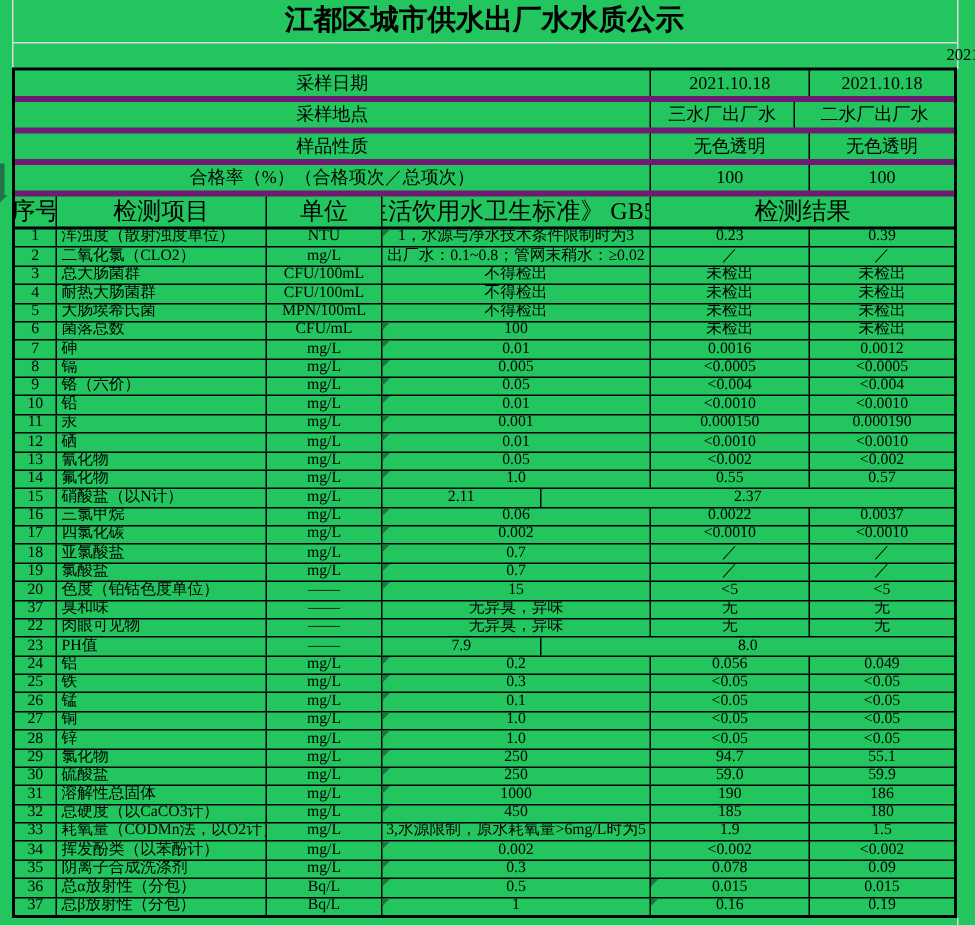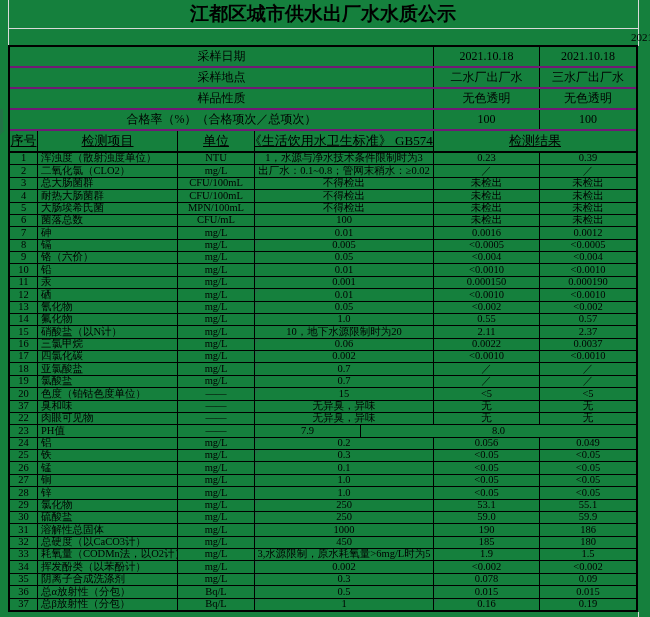--- a/index.html
+++ b/index.html
@@ -1,17 +1,17 @@
 <!DOCTYPE html>
 <html><head>
 <meta charset="utf-8">
 <style>
   html,body{margin:0;padding:0;background:#fff;}
   .sheet{
-    position:relative;width:650px;height:617px;background:#15803d;overflow:hidden;
+    position:relative;width:650px;height:617px;background:#22c55e;overflow:hidden;
     font-family:"Liberation Serif","DejaVu Serif",serif;color:#000;
   }
   
   .gridline-v-left{position:absolute;left:8px;top:0;width:1px;height:46px;background:#d9d9d9;}
   .gridline-v-right{position:absolute;left:638px;top:0;width:1px;height:46px;background:#d9d9d9;}
   .gridline-v-right2{position:absolute;left:638px;top:612px;width:1px;height:5px;background:#d9d9d9;}
   .title{
     position:absolute;left:8px;top:0;width:630px;height:28px;line-height:28px;
     text-align:center;font-family:"Liberation Sans","DejaVu Sans",sans-serif;
     font-weight:bold;font-size:19px;border-bottom:1px solid #d9d9d9;
@@ -26,26 +26,26 @@
     display:flex;flex-direction:column;
   }
   .row{display:flex;box-sizing:border-box;min-height:0;}
   .cell{
     box-sizing:border-box;border-right:1px solid #000;
     display:flex;align-items:center;justify-content:center;
     overflow:hidden;white-space:nowrap;position:relative;
   }
   .cell:last-child{border-right:none;}
   
-  .info-row{flex:0 0 21px;border-bottom:2px solid #701a75;font-size:12px;}
+  .info-row{flex:0 0 21px;border-bottom:4px solid #701a75;font-size:12px;}
   .w-label{width:424px;}
   .w-r1{width:106px;}
   .w-r2{flex:1;}
   
-  .head-row{flex:0 0 22px;border-bottom:2px solid #000;font-size:13px;text-decoration:underline;}
+  .head-row{flex:0 0 22px;border-bottom:2px solid #000;font-size:16px;}
   .w-no{width:28px;}
   .w-item{width:140px;}
   .w-unit{width:77px;}
   .w-std{width:179px;}
   .w-res{flex:1;}
   
   .tbody{flex:1;display:flex;flex-direction:column;}
   .trow{flex:1;display:flex;border-bottom:1px solid #000;box-sizing:border-box;font-size:10.5px;}
   .trow:last-child{border-bottom:none;}
   .trow .cell{line-height:1;}
@@ -71,22 +71,22 @@
 
   <div class="block">
 
     <div class="row info-row">
       <div class="cell w-label">采样日期</div>
       <div class="cell w-r1">2021.10.18</div>
       <div class="cell w-r2">2021.10.18</div>
     </div>
     <div class="row info-row">
       <div class="cell w-label">采样地点</div>
+      <div class="cell w-r2">三水厂出厂水</div>
       <div class="cell w-r1">二水厂出厂水</div>
-      <div class="cell w-r2">三水厂出厂水</div>
     </div>
     <div class="row info-row">
       <div class="cell w-label">样品性质</div>
       <div class="cell w-r1">无色透明</div>
       <div class="cell w-r2">无色透明</div>
     </div>
     <div class="row info-row">
       <div class="cell w-label">合格率（%）（合格项次／总项次）</div>
       <div class="cell w-r1">100</div>
       <div class="cell w-r2">100</div>
@@ -224,21 +224,20 @@
     <div class="cell w-unit c-unit">mg/L</div>
     <div class="cell w-std c-std flag">1.0</div>
     <div class="cell w-r1 c-r1">0.55</div>
     <div class="cell w-r2 c-r2">0.57</div>
   </div>
 
   <div class="trow">
     <div class="cell w-no c-no">15</div>
     <div class="cell w-item c-item">硝酸盐（以N计）</div>
     <div class="cell w-unit c-unit">mg/L</div>
-    <div class="cell w-std c-std">10，地下水源限制时为20</div>
     <div class="cell w-r1 c-r1">2.11</div>
     <div class="cell w-r2 c-r2">2.37</div>
   </div>
 
   <div class="trow">
     <div class="cell w-no c-no">16</div>
     <div class="cell w-item c-item">三氯甲烷</div>
     <div class="cell w-unit c-unit">mg/L</div>
     <div class="cell w-std c-std flag">0.06</div>
     <div class="cell w-r1 c-r1">0.0022</div>
@@ -350,21 +349,21 @@
     <div class="cell w-std c-std flag">1.0</div>
     <div class="cell w-r1 c-r1">&lt;0.05</div>
     <div class="cell w-r2 c-r2">&lt;0.05</div>
   </div>
 
   <div class="trow">
     <div class="cell w-no c-no">29</div>
     <div class="cell w-item c-item">氯化物</div>
     <div class="cell w-unit c-unit">mg/L</div>
     <div class="cell w-std c-std flag">250</div>
-    <div class="cell w-r1 c-r1">53.1</div>
+    <div class="cell w-r1 c-r1">94.7</div>
     <div class="cell w-r2 c-r2">55.1</div>
   </div>
 
   <div class="trow">
     <div class="cell w-no c-no">30</div>
     <div class="cell w-item c-item">硫酸盐</div>
     <div class="cell w-unit c-unit">mg/L</div>
     <div class="cell w-std c-std flag">250</div>
     <div class="cell w-r1 c-r1">59.0</div>
     <div class="cell w-r2 c-r2">59.9</div>

